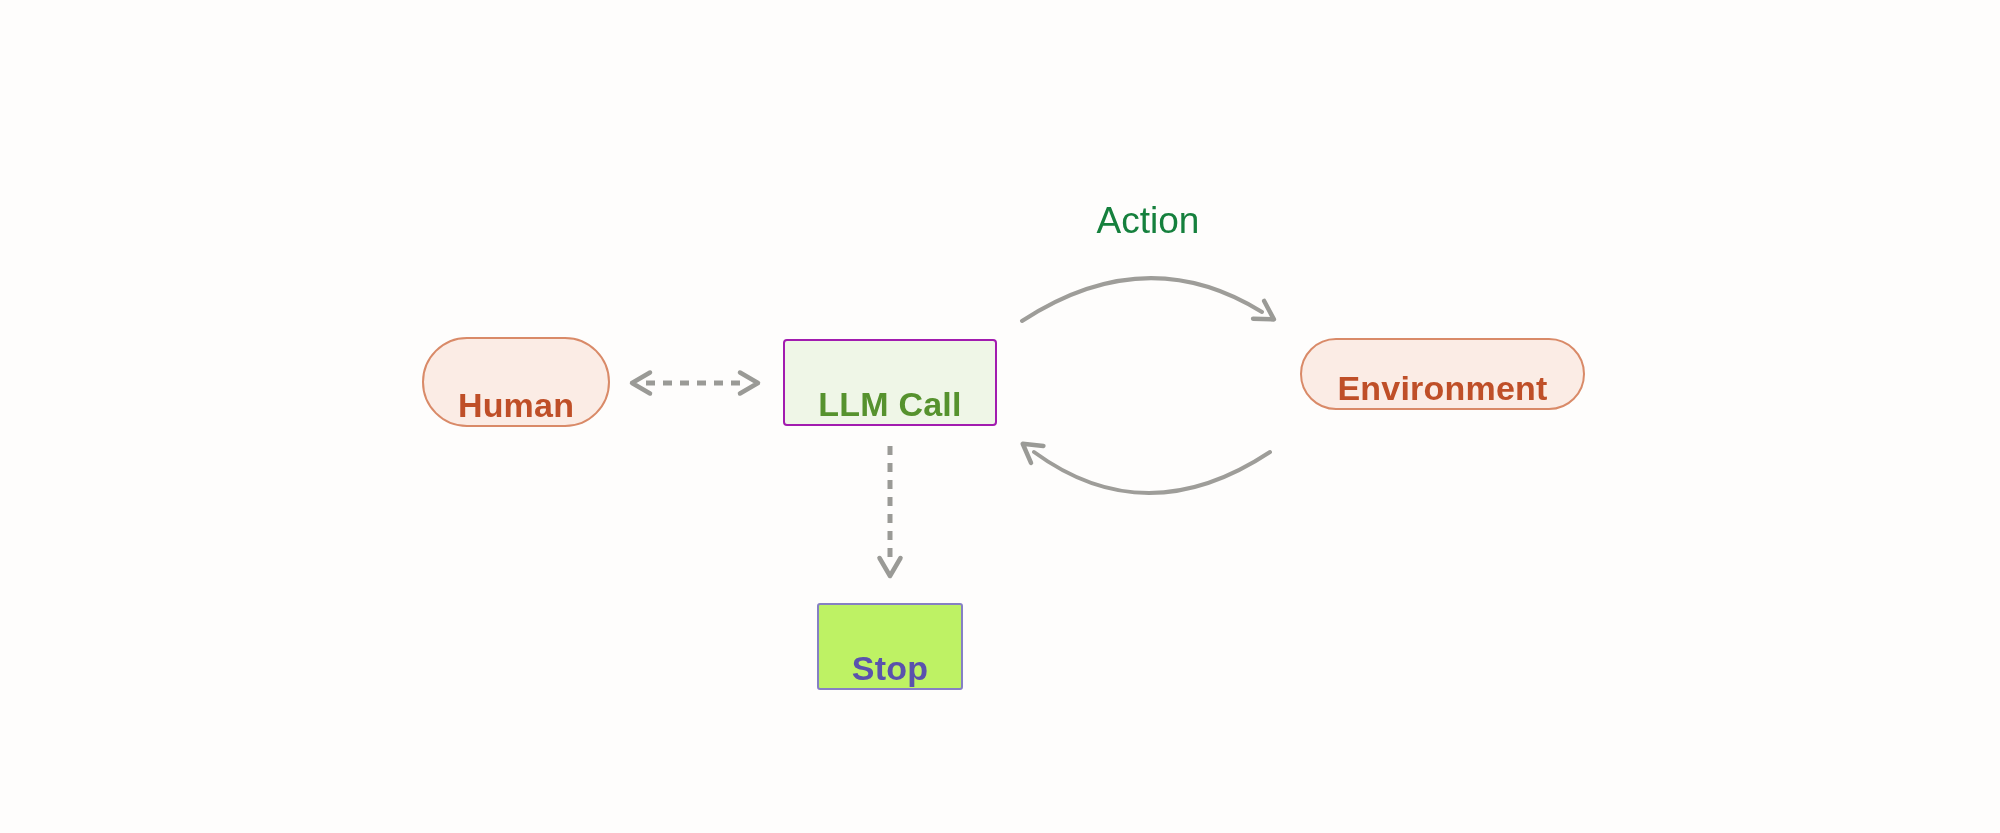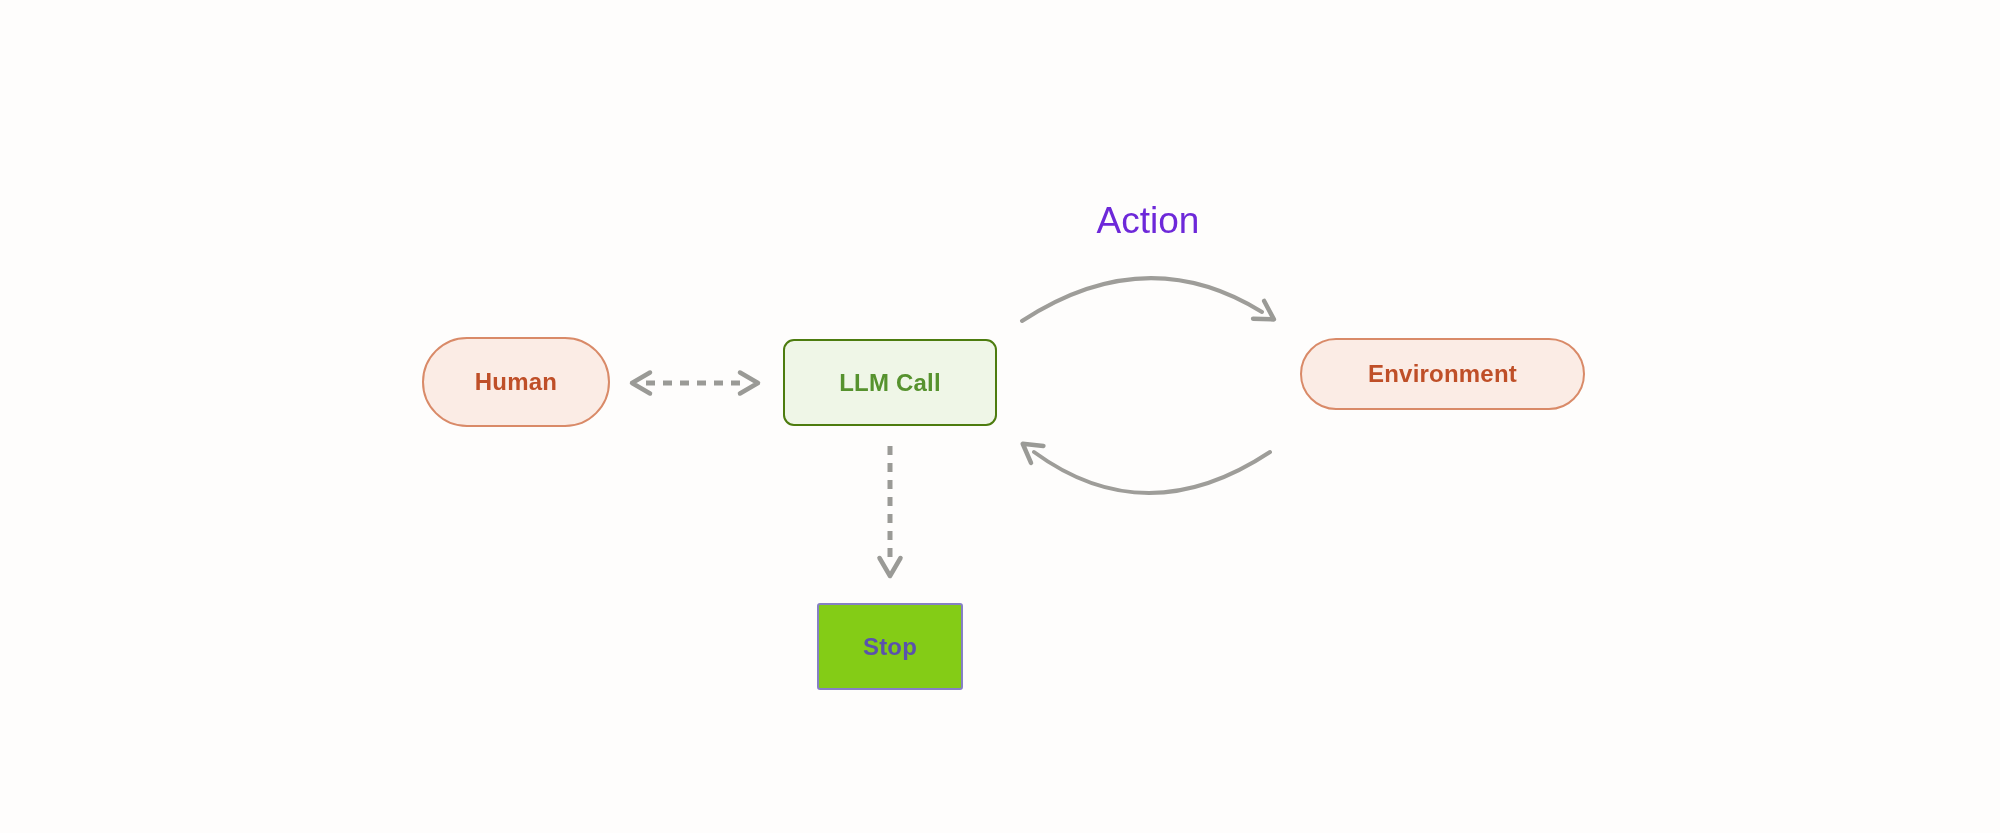--- a/index.html
+++ b/index.html
@@ -29,53 +29,53 @@
   }
   .arc-line {
     stroke: #9e9d99;
     stroke-width: 4;
     fill: none;
     stroke-linecap: round;
   }
   .node {
     position: absolute;
     display: flex;
-    align-items: center;
+    align-items: flex-end;
     justify-content: center;
     box-sizing: border-box;
     font-weight: bold;
-    font-size: 24px;
+    font-size: 34px;
     letter-spacing: 0.2px;
   }
   .node-pill {
     background: #fbece5;
     border: 2px solid #d98a68;
     border-radius: 46px;
     color: #bf4f28;
   }
   .node-green {
     background: #eff6e7;
-    border: 2px solid #4d7c0f;
-    border-radius: 11px;
+    border: 2px solid #a21caf;
+    border-radius: 4px;
     color: #56922e;
   }
   .node-purple {
-    background: #84cc16;
+    background: #bef264;
     border: 2px solid #8680c4;
     border-radius: 3px;
     color: #5a52ad;
   }
   .node-human       { left: 422px;  top: 337px; width: 188px; height: 90px; }
   .node-llm-call    { left: 783px;  top: 339px; width: 214px; height: 87px; }
   .node-environment { left: 1300px; top: 338px; width: 285px; height: 72px; }
   .node-stop        { left: 817px;  top: 603px; width: 146px; height: 87px; }
   .edge-label {
     position: absolute;
     transform: translate(-50%, -50%);
-    color: #6d28d9;
+    color: #15803d;
     font-size: 37px;
     font-weight: 400;
     white-space: nowrap;
   }
   .edge-label-action   { left: 1148px; top: 221px; }
   .edge-label-feedback { left: 1148px; top: 546px; }
 </style>
 </head>
 <body>
 

